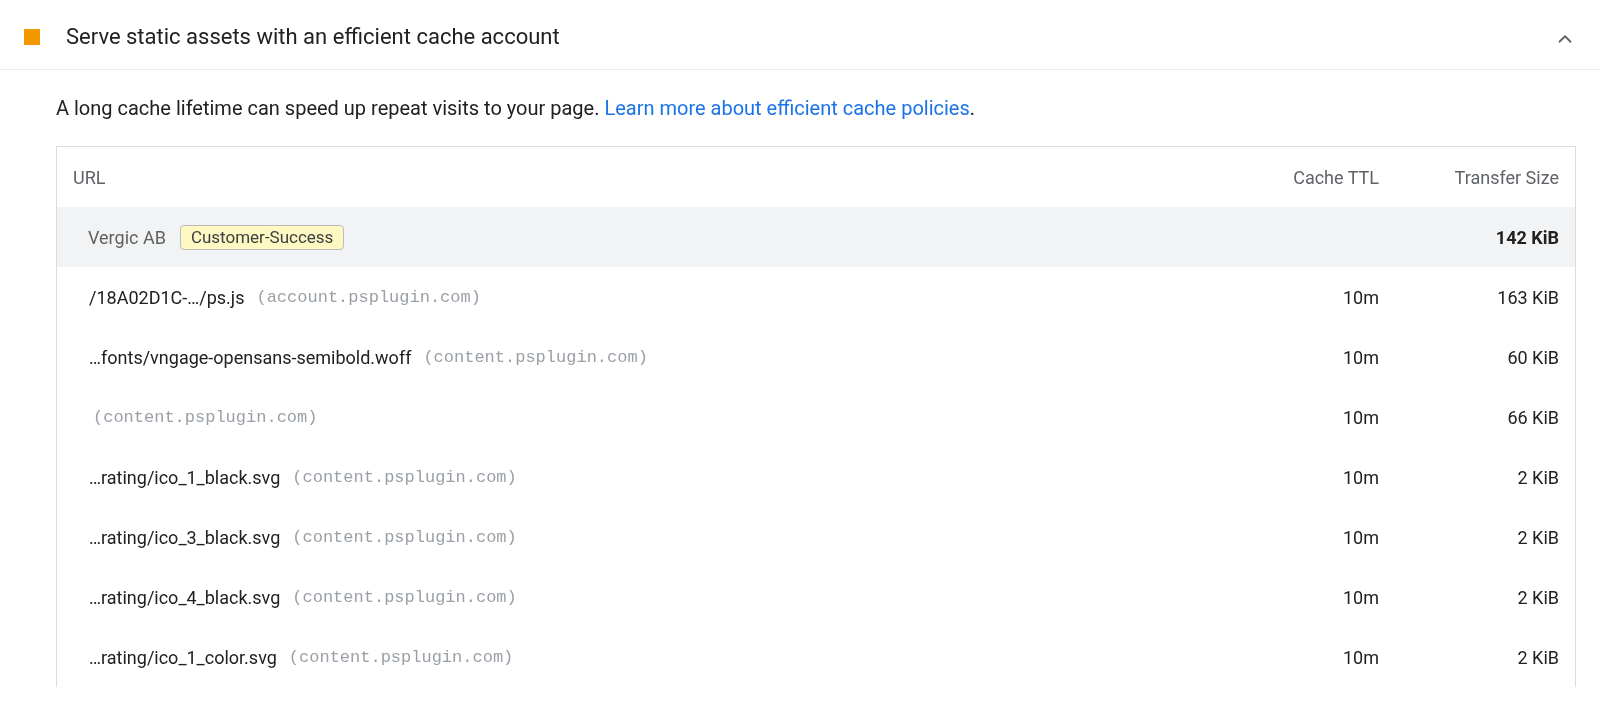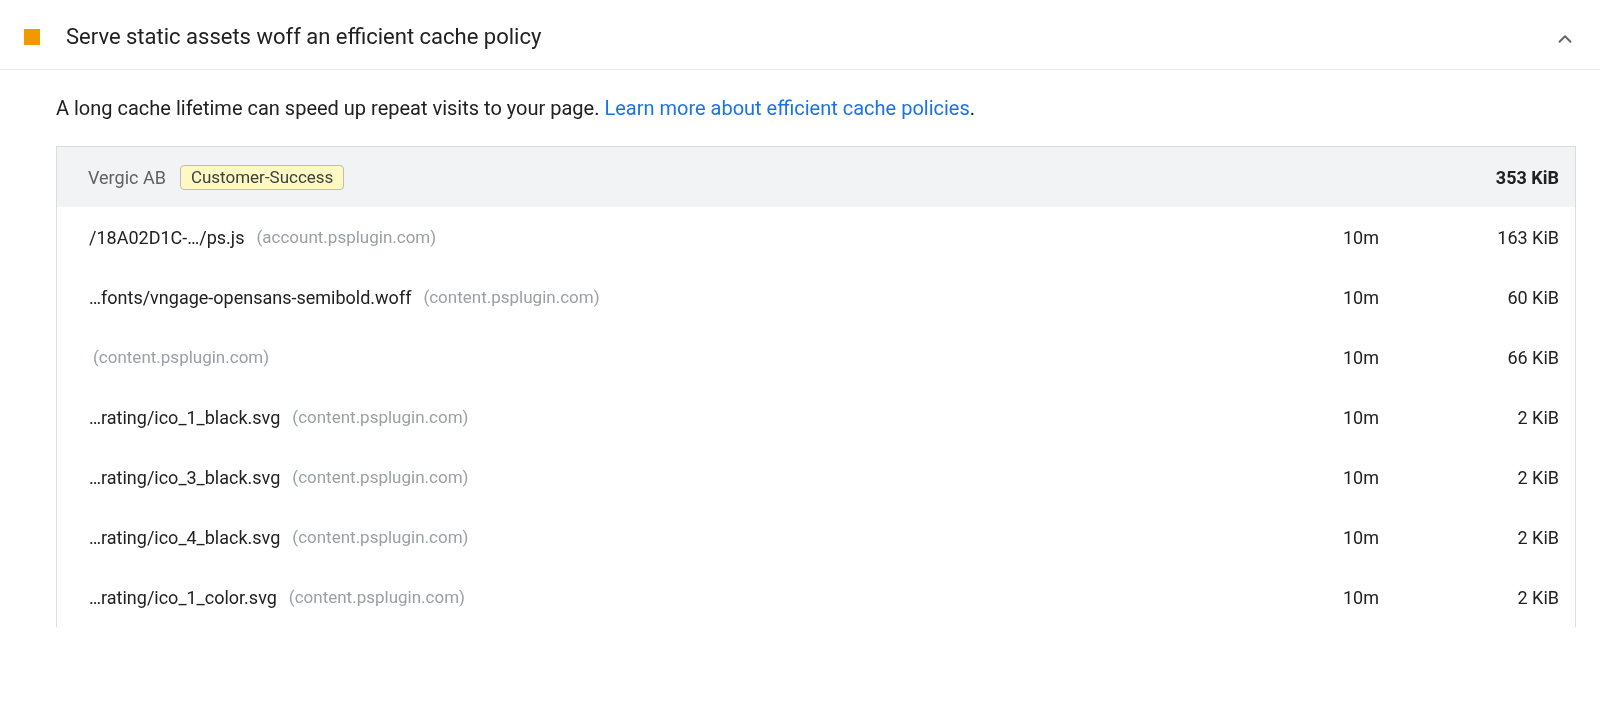--- a/index.html
+++ b/index.html
@@ -102,51 +102,56 @@
     margin-left: 6px;
     background:#fef9c3;
   }
   .group-total { font-weight: 700; font-size:18px; }
   .row {
     padding-left: 32px;
     color: var(--text-primary);
     align-items: center;
   }
   .url-path { color: var(--text-primary); font-size:18px; }
-  .url-origin { color: #9aa0a6; font-size:17px; margin-left:4px;}
+  .url-origin { color: #9aa0a6; font-size:17px; margin-left:4px;font-family:Liberation Mono, monospace;}
   .row .col-ttl, .row .col-size { color: var(--text-primary); font-size:18px; }
 </style>
 </head>
 <body>
 
 <div class="audit">
 
   <div class="audit-header">
     <span class="status-square"></span>
-    <span class="audit-title">Serve static assets woff an efficient cache policy</span>
+    <span class="audit-title">Serve static assets with an efficient cache account</span>
     <span class="chevron">
       <svg width="22" height="22" viewBox="0 0 24 24" fill="none" stroke="currentColor" stroke-width="2" stroke-linecap="round" stroke-linejoin="round">
           <polyline points="18 15 12 9 6 15"></polyline>
         </svg>
     </span>
   </div>
 
   <div class="description">
     <span>A long cache lifetime can speed up repeat visits to your page. </span><a href="#">Learn more about efficient cache policies</a><span>.</span>
   </div>
 
   <div class="table">
+    <div class="thead">
+      <div class="col-url">URL</div>
+      <div class="col-ttl">Cache TTL</div>
+      <div class="col-size">Transfer Size</div>
+    </div>
 
     <div class="group-row">
       <div class="col-url">
         <span class="group-name">Vergic AB</span>
         <span class="chip">Customer-Success</span>
       </div>
       <div class="col-ttl"></div>
-      <div class="col-size group-total">353 KiB</div>
+      <div class="col-size group-total">142 KiB</div>
     </div>
 
     <div id="rows">
         <div class="row">
           <div class="col-url">
             <span class="url-path">/18A02D1C-…/ps.js</span> 
             <span class="url-origin">(account.psplugin.com)</span>
           </div>
           <div class="col-ttl">10m</div>
           <div class="col-size">163 KiB</div>

